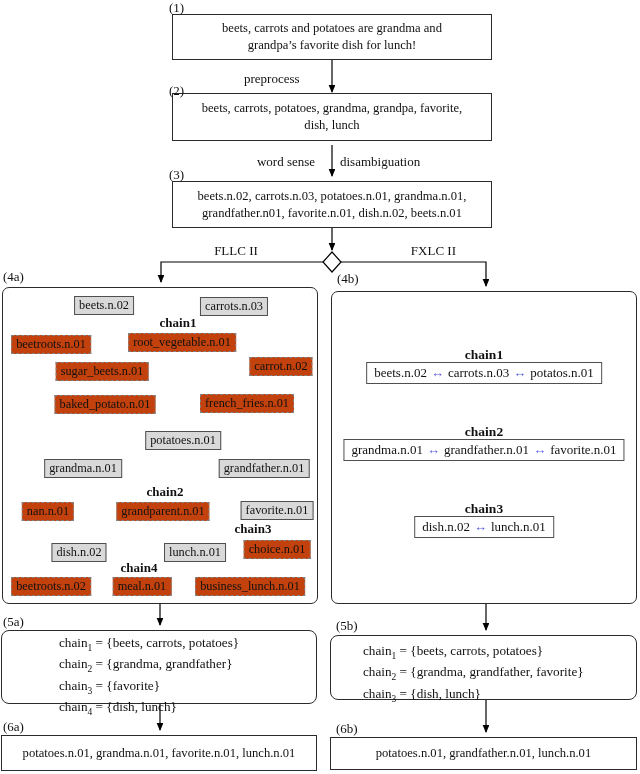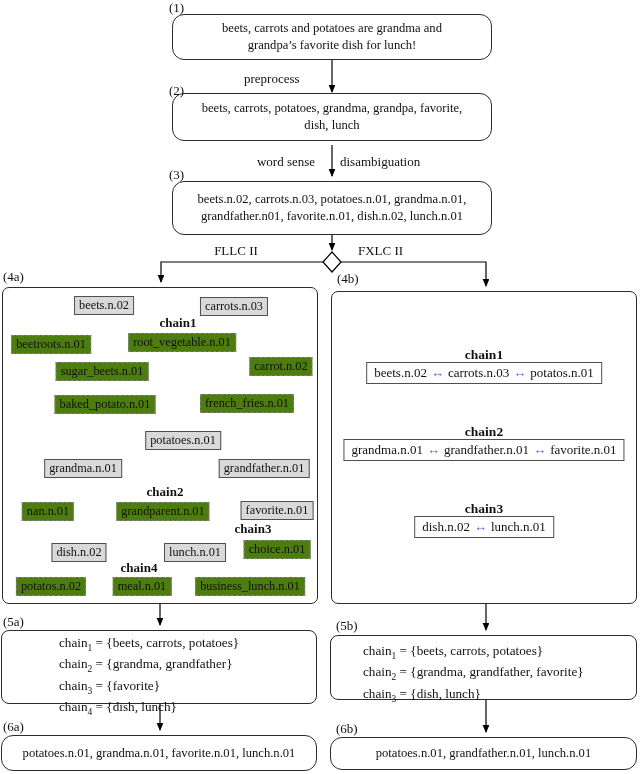--- a/index.html
+++ b/index.html
@@ -3,33 +3,33 @@
 <meta charset="utf-8">
 <style>
   html,body{margin:0;padding:0;background:#ffffff;}
   .stage{
     position:relative;width:640px;height:774px;background:#fff;
     font-family:"Liberation Serif","DejaVu Serif",serif;color:#111;overflow:hidden;
   }
   .wires{position:absolute;left:0;top:0;width:640px;height:774px;z-index:1;}
   .lbl{position:absolute;font-size:13px;line-height:13px;z-index:3;white-space:nowrap;}
   .bigbox{
-    position:absolute;box-sizing:border-box;border:1.2px solid #2b2b2b;border-radius:12px;
+    position:absolute;box-sizing:border-box;border:1.2px solid #2b2b2b;border-radius:0;
     background:#fff;display:flex;flex-direction:column;justify-content:center;align-items:center;
     font-size:12.6px;line-height:1.32;z-index:2;text-align:center;
   }
   .bigbox div{white-space:nowrap;}
   .panel{
     position:absolute;box-sizing:border-box;border:1.2px solid #2b2b2b;border-radius:7px;
     background:#fff;z-index:2;
   }
   .edge-label{position:absolute;font-size:13px;z-index:3;white-space:nowrap;}
   .node{
     position:absolute;transform:translateX(-50%);white-space:nowrap;z-index:3;
-    font-size:12.3px;line-height:15px;padding:1px 4px;box-sizing:border-box;background:#4d7c0f;
+    font-size:12.3px;line-height:15px;padding:1px 4px;box-sizing:border-box;background:#c2410c;
   }
   .node.solid{background:#d9d9d9;border:1px solid #4f4f4f;}
   .node.dashed{border:1px dashed #838383;}
   .chainlbl{
     position:absolute;transform:translateX(-50%);font-weight:bold;font-size:13px;
     z-index:4;white-space:nowrap;line-height:13px;
   }
   .fxlc-title{position:absolute;transform:translateX(-50%);font-weight:bold;font-size:13.5px;z-index:3;white-space:nowrap;}
   .chainbox{
     position:absolute;transform:translateX(-50%);border:1px solid #4f4f4f;background:#fff;
@@ -105,27 +105,27 @@
   <div class="lbl" style="left:169px;top:84px">(2)</div>
   <div class="bigbox" style="left:172px;top:93px;width:320px;height:48px">
     <div>beets, carrots, potatoes, grandma, grandpa, favorite,</div>
     <div>dish, lunch</div>
   </div>
 
   <div class="edge-label" style="left:250px;top:154px;width:72px;text-align:center">word sense</div>
   <div class="edge-label" style="left:340px;top:154px">disambiguation</div>
 
   <div class="lbl" style="left:169px;top:168px">(3)</div>
-  <div class="bigbox" style="left:172px;top:181px;width:320px;height:54px">
+  <div class="bigbox" style="left:172px;top:181px;width:320px;height:47px">
     <div>beets.n.02, carrots.n.03, potatoes.n.01, grandma.n.01,</div>
-    <div>grandfather.n01, favorite.n.01, dish.n.02, lunch.n.01</div>
+    <div>grandfather.n01, favorite.n.01, dish.n.02, beets.n.01</div>
   </div>
 
   <div class="edge-label" style="left:200px;top:243px;width:72px;text-align:center">FLLC II</div>
-  <div class="edge-label" style="left:358px;top:243px;width:72px;text-align:left">FXLC II</div>
+  <div class="edge-label" style="left:384px;top:243px;width:72px;text-align:right">FXLC II</div>
 
   <div class="lbl" style="left:3px;top:270px">(4a)</div>
   <div class="panel" style="left:2px;top:287px;width:316px;height:317px"></div>
 
   <div class="node solid" style="left:104px;top:296px">beets.n.02</div>
   <div class="node solid" style="left:234px;top:297px">carrots.n.03</div>
   <div class="chainlbl" style="left:178px;top:316px">chain1</div>
   <div class="node dashed" style="left:51px;top:335px">beetroots.n.01</div>
   <div class="node dashed" style="left:182px;top:333px">root_vegetable.n.01</div>
   <div class="node dashed" style="left:102px;top:362px">sugar_beets.n.01</div>
@@ -139,21 +139,21 @@
   <div class="chainlbl" style="left:165px;top:485px">chain2</div>
   <div class="node dashed" style="left:48px;top:502px">nan.n.01</div>
   <div class="node dashed" style="left:163px;top:502px">grandparent.n.01</div>
   <div class="node solid" style="left:277px;top:501px">favorite.n.01</div>
   <div class="chainlbl" style="left:253px;top:522px">chain3</div>
   <div class="node dashed" style="left:277px;top:540px">choice.n.01</div>
 
   <div class="node solid" style="left:79px;top:543px">dish.n.02</div>
   <div class="node solid" style="left:195px;top:543px">lunch.n.01</div>
   <div class="chainlbl" style="left:139px;top:561px">chain4</div>
-  <div class="node dashed" style="left:51px;top:577px">potatos.n.02</div>
+  <div class="node dashed" style="left:51px;top:577px">beetroots.n.02</div>
   <div class="node dashed" style="left:142px;top:577px">meal.n.01</div>
   <div class="node dashed" style="left:250px;top:577px">business_lunch.n.01</div>
 
   <div class="lbl" style="left:337px;top:272px">(4b)</div>
   <div class="panel" style="left:331px;top:291px;width:306px;height:313px"></div>
 
   <div class="fxlc-title" style="left:484px;top:347px">chain1</div>
   <div class="chainbox" style="left:484px;top:362px">
     <span>beets.n.02</span><span class="sep" style="color:#5c5ce0">↔</span><span>carrots.n.03</span><span class="sep" style="color:#5c5ce0">↔</span><span>potatos.n.01</span>
   </div>

